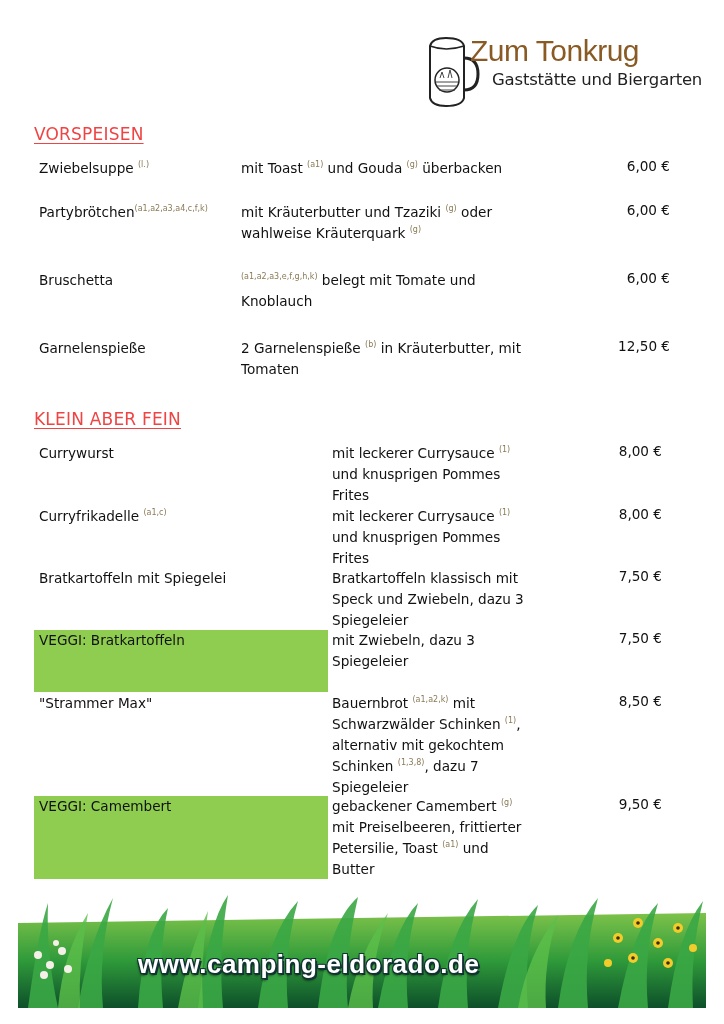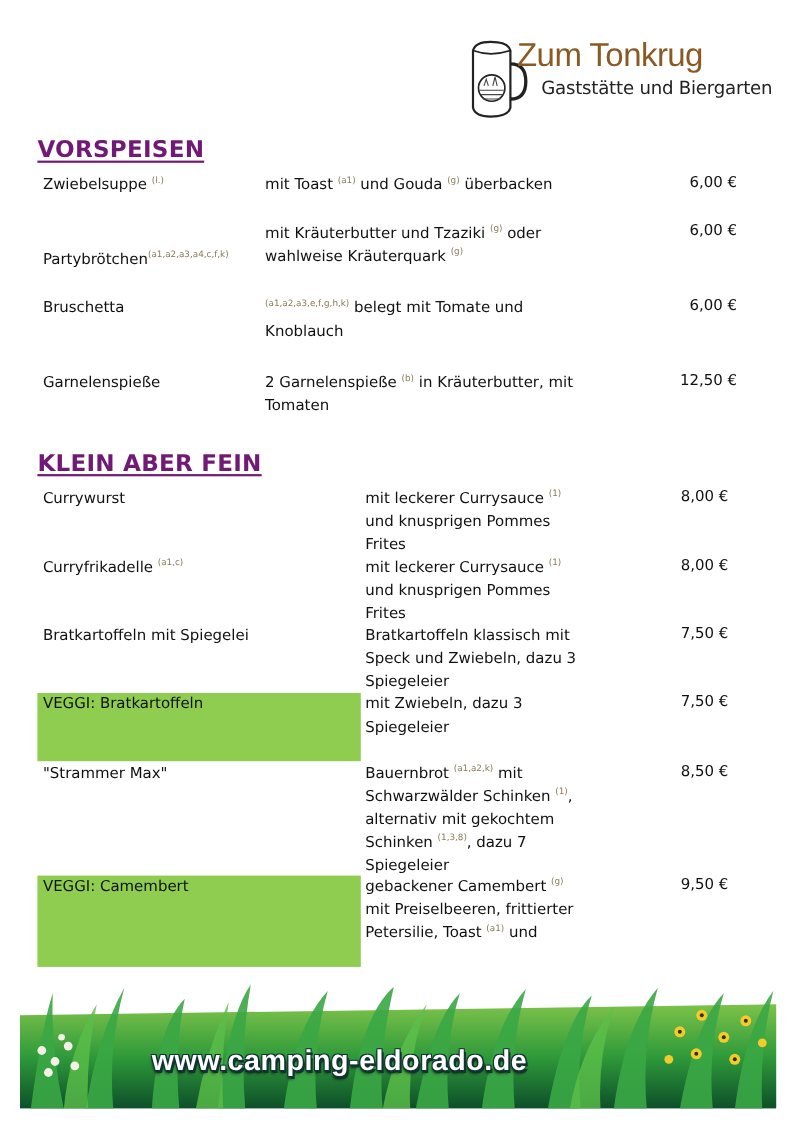--- a/index.html
+++ b/index.html
@@ -5,21 +5,21 @@
   html, body { margin: 0; padding: 0; background: #fff; }
   body { width: 724px; height: 1024px; position: relative; overflow: hidden;
          font-family: "DejaVu Sans", "Liberation Sans", sans-serif; color: #111; }
   .abs { position: absolute; }
   .logo { left: 424px; top: 30px; width: 270px; height: 80px; }
   .logo-title { position: absolute; left: 46px; top: 4px; font-size: 30px; font-weight: normal;
                 color: #8a5a24; letter-spacing: -0.5px; font-family: "Liberation Sans", sans-serif; white-space: nowrap; }
   .logo-sub { position: absolute; left: 68px; top: 40px; font-size: 16.5px; color: #222;
               font-family: "DejaVu Sans", sans-serif; white-space: nowrap; letter-spacing: -0.2px; }
   .mug { position: absolute; left: 0; top: 6px; }
-  .section-title { font-size: 21px; font-weight: bold; color: #701a75; text-decoration: underline;
+  .section-title { font-size: 17px; font-weight: normal; color: #ef4444; text-decoration: underline;
                    text-underline-offset: 3px; letter-spacing: 0.2px; font-family: "DejaVu Sans", sans-serif; }
   .txt { font-size: 13.6px; line-height: 21px; white-space: nowrap; }
   sup.al { font-size: 8px; color: #8a7a56; vertical-align: 6px; line-height: 0; }
   .price { font-size: 13.6px; text-align: right; width: 90px; }
   .veggi-bg { background: #8fcd50; }
   .banner { left: 18px; top: 893px; width: 688px; height: 115px; overflow: hidden; }
   .url { position: absolute; left: 120px; top: 56px; font-size: 26px; font-weight: bold; color: #fff;
          font-family: "Liberation Sans", sans-serif; letter-spacing: 0.5px;
          text-shadow: 2px 2px 0 #133, -1px -1px 0 #133, 1px -1px 0 #133, -1px 1px 0 #133, 0 2px 3px #000; white-space: nowrap; }
 </style>
@@ -38,21 +38,21 @@
   <div class="logo-title">Zum Tonkrug</div>
   <div class="logo-sub">Gaststätte und Biergarten</div>
 </div>
 
 <div class="abs section-title" style="left:34px;top:124px;">VORSPEISEN</div>
 
 <div class="abs txt" style="left:39px;top:158px;text-align:center;"><span>Zwiebelsuppe</span> <sup class="al">(l.)</sup></div>
 <div class="abs txt" style="left:241px;top:158px;"><span>mit Toast </span><sup class="al">(a1)</sup><span> und Gouda </span><sup class="al">(g)</sup><span> überbacken</span></div>
 <div class="abs price" style="left:580px;top:158px;">6,00 €</div>
 
-<div class="abs txt" style="left:39px;top:202px;margin-top:24px;"><span>Partybrötchen</span><sup class="al">(a1,a2,a3,a4,c,f,k)</sup></div>
+<div class="abs txt" style="left:39px;top:202px;"><span>Partybrötchen</span><sup class="al">(a1,a2,a3,a4,c,f,k)</sup></div>
 <div class="abs txt" style="left:241px;top:202px;">
   <div><span>mit Kräuterbutter und Tzaziki </span><sup class="al">(g)</sup><span> oder</span></div>
   <div><span>wahlweise Kräuterquark </span><sup class="al">(g)</sup></div>
 </div>
 <div class="abs price" style="left:580px;top:202px;">6,00 €</div>
 
 <div class="abs txt" style="left:39px;top:270px;">Bruschetta</div>
 <div class="abs txt" style="left:241px;top:270px;">
   <div><sup class="al">(a1,a2,a3,e,f,g,h,k)</sup><span> belegt mit Tomate und</span></div>
   <div>Knoblauch</div>
@@ -109,20 +109,21 @@
   <div>Spiegeleier</div>
 </div>
 <div class="abs price" style="left:572px;top:693px;">8,50 €</div>
 
 <div class="abs veggi-bg" style="left:34px;top:796px;width:294px;height:83px;"></div>
 <div class="abs txt" style="left:39px;top:796px;">VEGGI: Camembert</div>
 <div class="abs txt" style="left:332px;top:796px;">
   <div><span>gebackener Camembert  </span><sup class="al">(g)</sup></div>
   <div>mit Preiselbeeren, frittierter</div>
   <div><span>Petersilie, Toast </span><sup class="al">(a1)</sup><span>  und</span></div>
+  <div>Butter</div>
 </div>
 <div class="abs price" style="left:572px;top:796px;">9,50 €</div>
 
 <div class="abs banner">
   <svg width="688" height="115" viewBox="0 0 688 115" style="position:absolute;left:0;top:0;">
     <defs>
       <linearGradient id="gbg" x1="0" y1="0" x2="0" y2="1">
         <stop offset="0" stop-color="#7dc24a"></stop>
         <stop offset="0.5" stop-color="#2f9a3a"></stop>
         <stop offset="1" stop-color="#0d4f2a"></stop>

